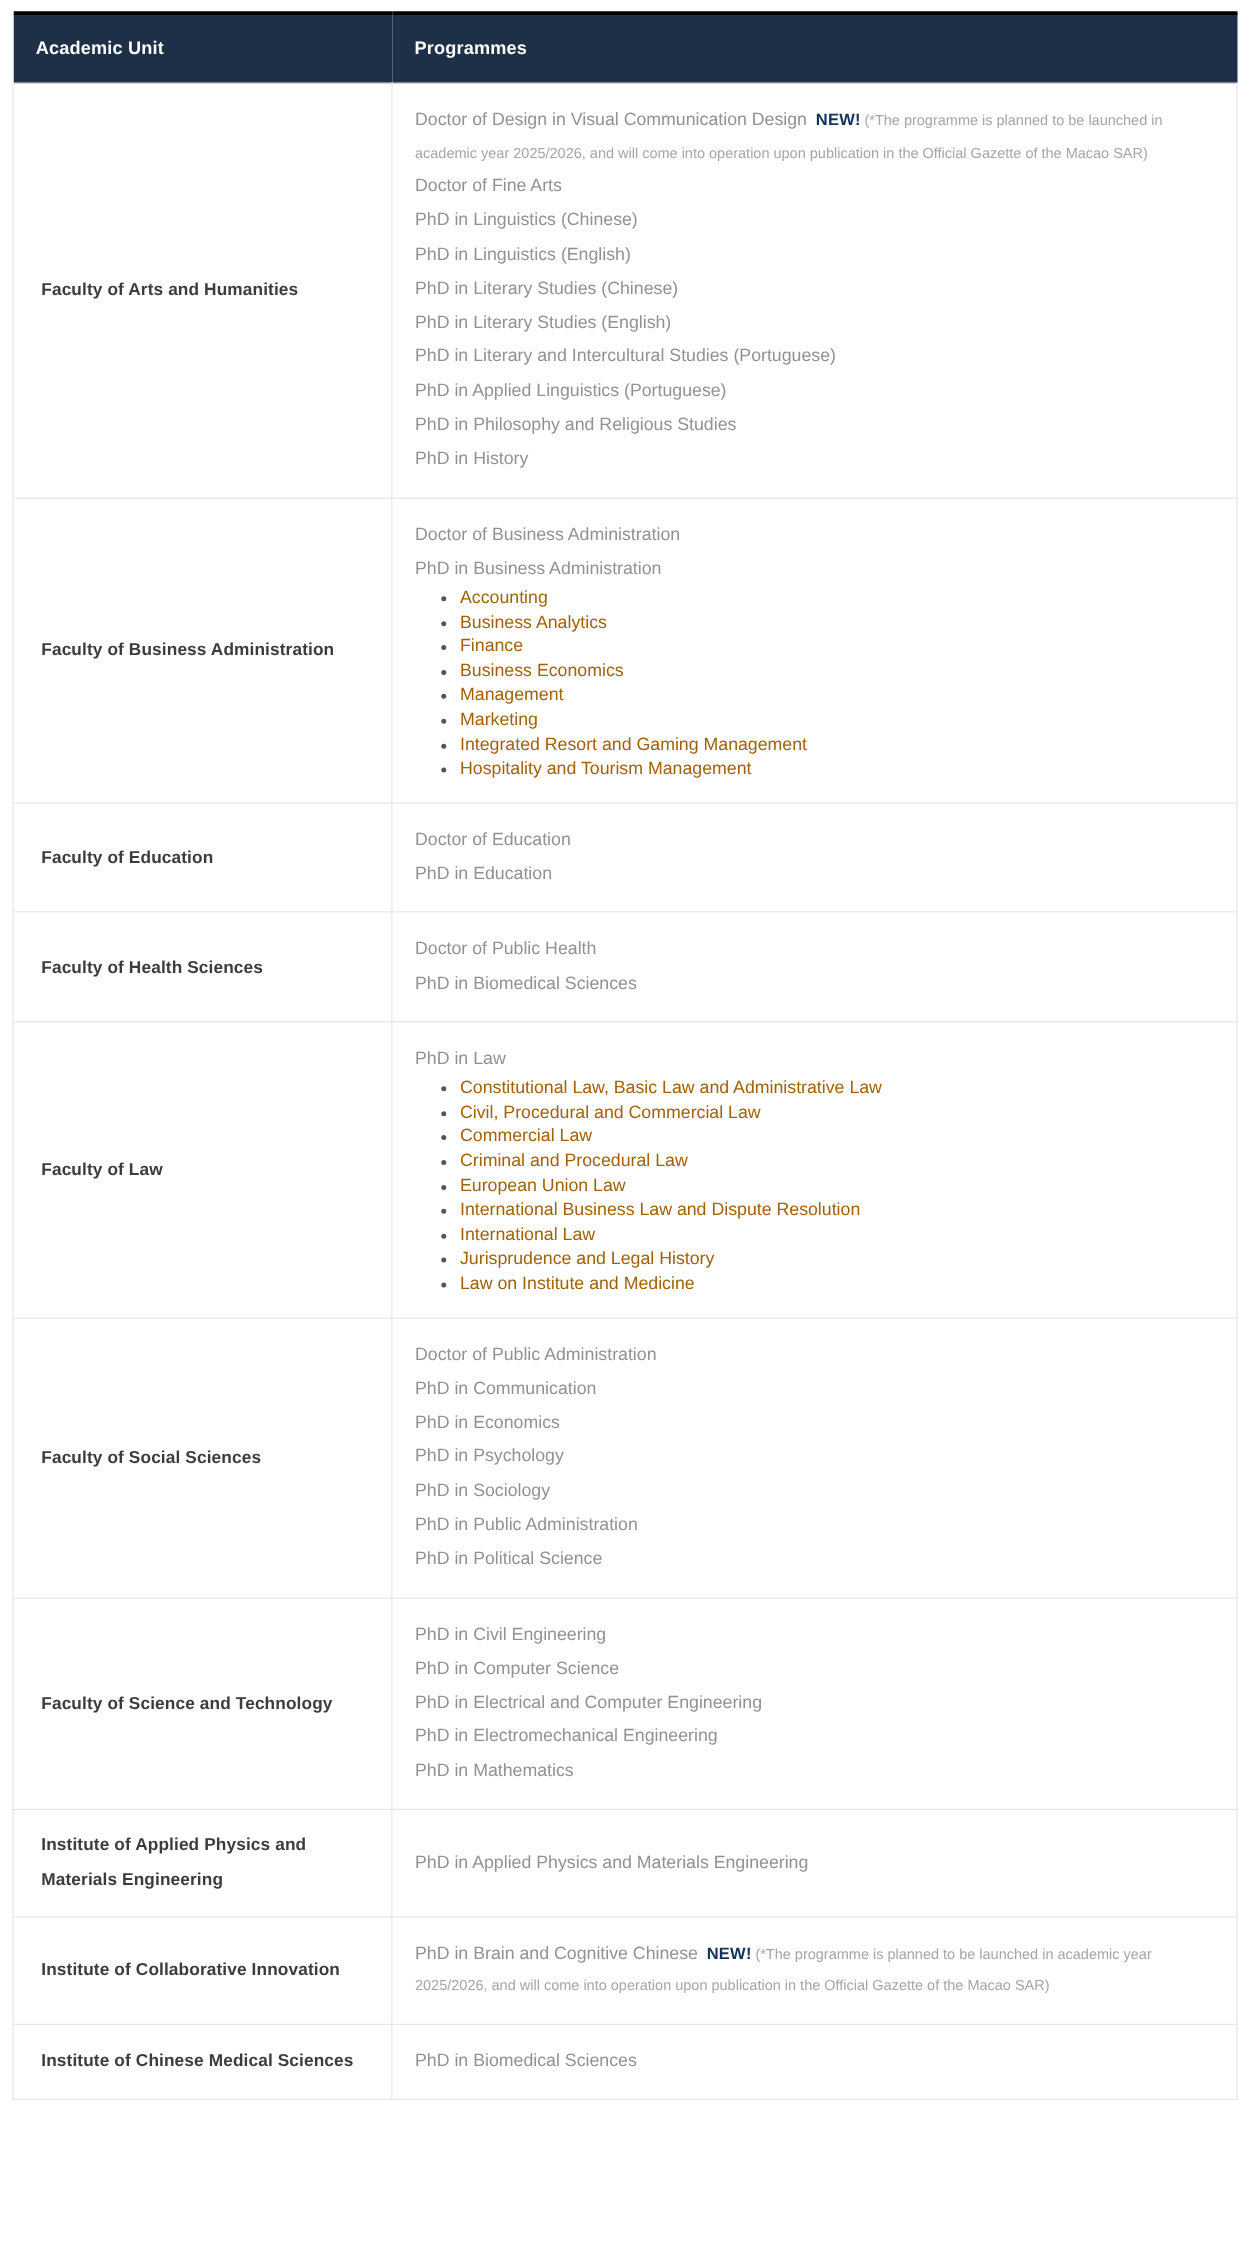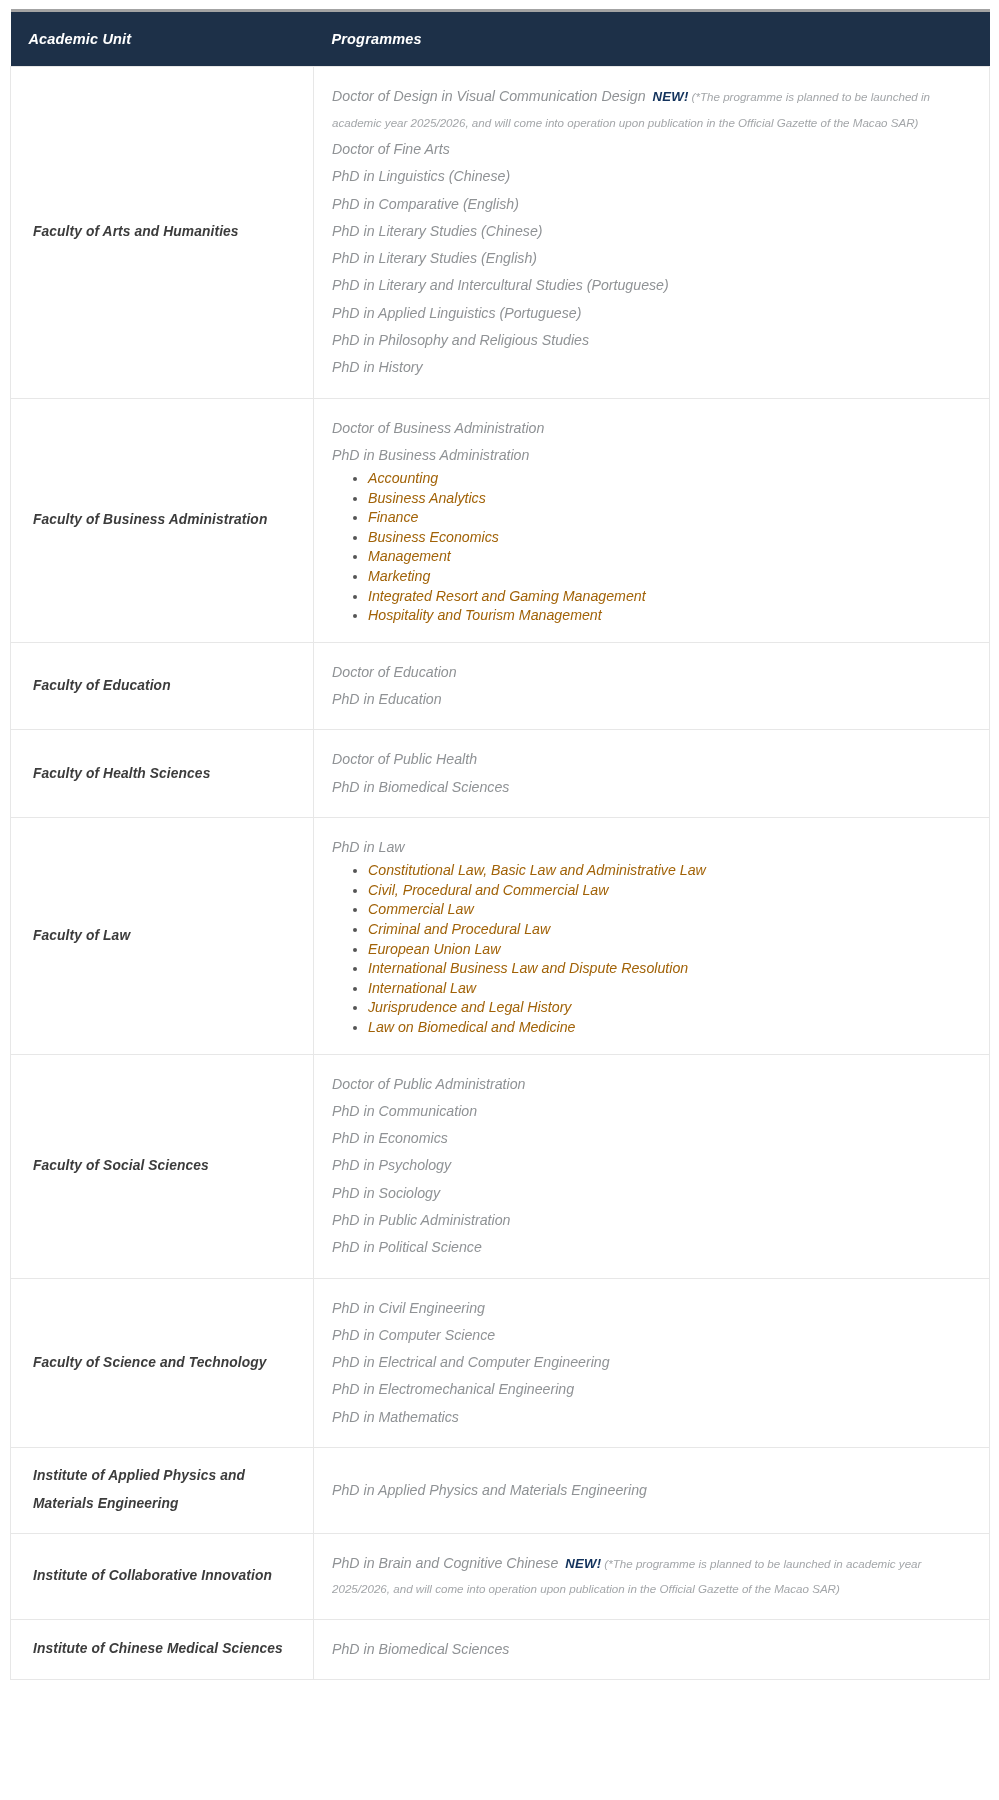--- a/index.html
+++ b/index.html
@@ -18,22 +18,21 @@
   .page-wrap {
     width: 999px;
     padding: 9px 10px 0 10px;
   }
 
   table.prog-table {
     width: 979px;
     border-collapse: collapse;
     border-spacing: 0;
     table-layout: fixed;
-    border-top: 3px solid #a3a3a3;
-    font-style: italic;
+    border-top: 3px solid #000000;
   }
 
   thead th {
     background: #1d3048;
     color: #ffffff;
     font-size: 14.5px;
     font-weight: bold;
     text-align: left;
     padding: 19px 18px 19px 18px;
     letter-spacing: .15px;
@@ -125,21 +124,21 @@
       </tr>
     </thead>
     <tbody>
 
       <tr>
         <td class="unit-cell">Faculty of Arts and Humanities</td>
         <td class="prog-cell">
           <div class="prog-line"><span>Doctor of Design in Visual Communication Design</span><span class="new-badge">NEW!</span><span class="note">(*The programme is planned to be launched in academic year 2025/2026, and will come into operation upon publication in the Official Gazette of the Macao SAR)</span></div>
           <div class="prog-line">Doctor of Fine Arts</div>
           <div class="prog-line">PhD in Linguistics (Chinese)</div>
-          <div class="prog-line">PhD in Comparative (English)</div>
+          <div class="prog-line">PhD in Linguistics (English)</div>
           <div class="prog-line">PhD in Literary Studies (Chinese)</div>
           <div class="prog-line">PhD in Literary Studies (English)</div>
           <div class="prog-line">PhD in Literary and Intercultural Studies (Portuguese)</div>
           <div class="prog-line">PhD in Applied Linguistics (Portuguese)</div>
           <div class="prog-line">PhD in Philosophy and Religious Studies</div>
           <div class="prog-line">PhD in History</div>
         </td>
       </tr>
 
       <tr>
@@ -182,21 +181,21 @@
           <div class="prog-line">PhD in Law</div>
           <ul class="sub-list">
             <li>Constitutional Law, Basic Law and Administrative Law</li>
             <li>Civil, Procedural and Commercial Law</li>
             <li>Commercial Law</li>
             <li>Criminal and Procedural Law</li>
             <li>European Union Law</li>
             <li>International Business Law and Dispute Resolution</li>
             <li>International Law</li>
             <li>Jurisprudence and Legal History</li>
-            <li>Law on Biomedical and Medicine</li>
+            <li>Law on Institute and Medicine</li>
           </ul>
         </td>
       </tr>
 
       <tr>
         <td class="unit-cell">Faculty of Social Sciences</td>
         <td class="prog-cell">
           <div class="prog-line">Doctor of Public Administration</div>
           <div class="prog-line">PhD in Communication</div>
           <div class="prog-line">PhD in Economics</div>

